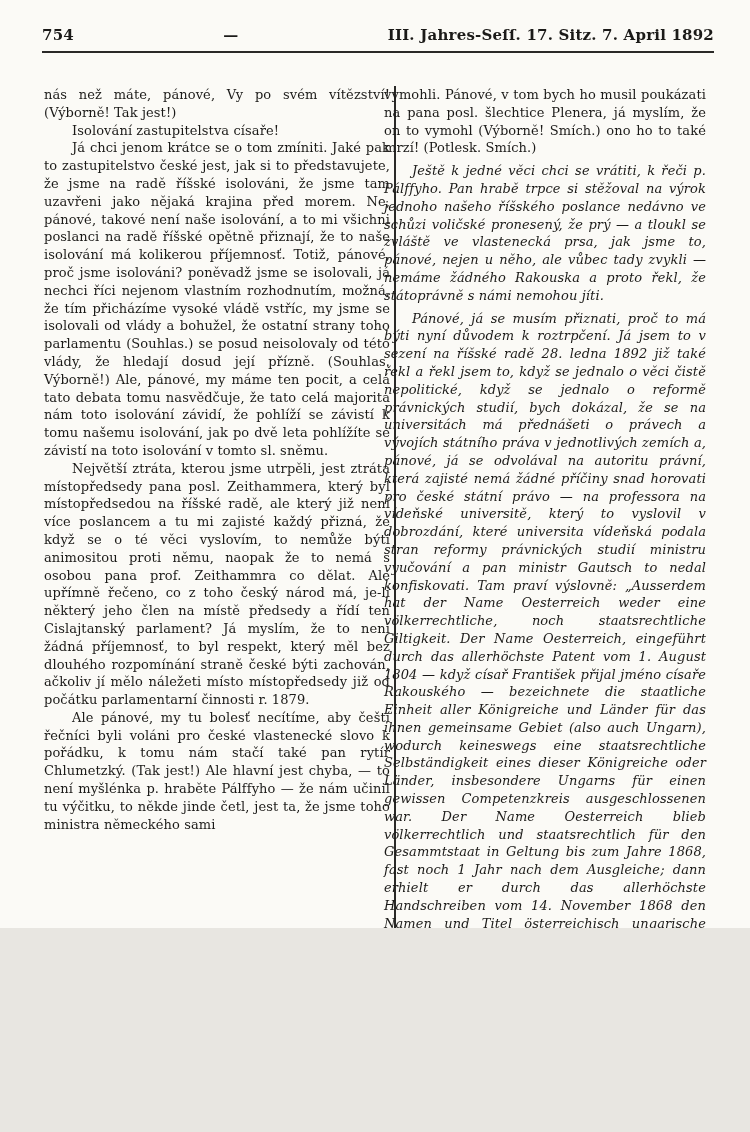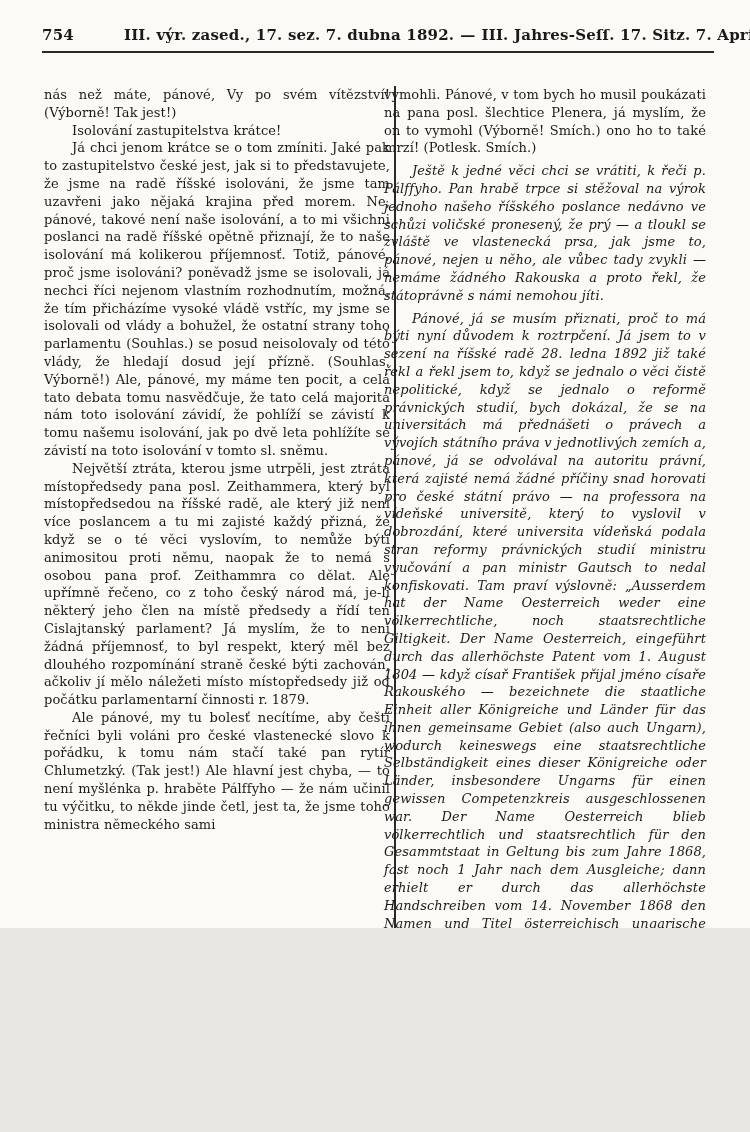--- a/index.html
+++ b/index.html
@@ -60,28 +60,27 @@
     background: #2a2927;
   }
 </style>
 </head>
 <body>
 
 <div class="page">
 
   <div class="header">
     <span class="pgnum">754</span>
-    <span class="cz">III. výr. zased., 17. sez. 7. dubna 1892.</span>
     <span class="sep">—</span>
     <span class="de">III. Jahres-Seſſ. 17. Sitz. 7. April 1892</span>
   </div>
 
   <div class="col col-left">
       <p>nás než máte, pánové, Vy po svém vítězství! (Výborně! Tak jest!)</p>
-      <p class="indent">Isolování zastupitelstva krátce!</p>
+      <p class="indent">Isolování zastupitelstva císaře!</p>
       <p class="indent">Já chci jenom krátce se o tom zmíniti. Jaké pak to zastupitelstvo české jest, jak si to představujete, že jsme na radě říšské isolováni, že jsme tam uzavřeni jako nějaká krajina před morem. Ne, pánové, takové není naše isolování, a to mi všichni poslanci na radě říšské opětně přiznají, že to naše isolování má kolikerou příjemnosť. Totiž, pánové, proč jsme isolováni? poněvadž jsme se isolovali, já nechci říci nejenom vlastním rozhodnutím, možná, že tím přicházíme vysoké vládě vstříc, my jsme se isolovali od vlády a bohužel, že ostatní strany toho parlamentu (Souhlas.) se posud neisolovaly od této vlády, že hledají dosud její přízně. (Souhlas. Výborně!) Ale, pánové, my máme ten pocit, a celá tato debata tomu nasvědčuje, že tato celá majorita nám toto isolování závidí, že pohlíží se závistí k tomu našemu isolování, jak po dvě leta pohlížíte se závistí na toto isolování v tomto sl. sněmu.</p>
       <p class="indent">Největší ztráta, kterou jsme utrpěli, jest ztráta místopředsedy pana posl. Zeithammera, který byl místopředsedou na říšské radě, ale který již není více poslancem a tu mi zajisté každý přizná, že když se o té věci vyslovím, to nemůže býti animositou proti němu, naopak že to nemá s osobou pana prof. Zeithammra co dělat. Ale upřímně řečeno, co z toho český národ má, je-li některý jeho člen na místě předsedy a řídí ten Cislajtanský parlament? Já myslím, že to není žádná příjemnosť, to byl respekt, který měl bez dlouhého rozpomínání straně české býti zachován, ačkoliv jí mělo náležeti místo místopředsedy již od počátku parlamentarní činnosti r. 1879.</p>
       <p class="indent">Ale pánové, my tu bolesť necítíme, aby čeští řečníci byli voláni pro české vlastenecké slovo k pořádku, k tomu nám stačí také pan rytíř Chlumetzký. (Tak jest!) Ale hlavní jest chyba, — to není myšlénka p. hraběte Pálffyho — že nám učinil tu výčitku, to někde jinde četl, jest ta, že jsme toho ministra německého sami</p>
     </div>
 
   <div class="divider"></div>
 
   <div class="col col-right">
       <p>vymohli. Pánové, v tom bych ho musil poukázati na pana posl. šlechtice Plenera, já myslím, že on to vymohl (Výborně! Smích.) ono ho to také mrzí! (Potlesk. Smích.)</p>
       <p class="indent">Ještě k jedné věci chci se vrátiti, k řeči p. Pálffyho. Pan hrabě trpce si stěžoval na výrok jednoho našeho říšského poslance nedávno ve schůzi voličské pronesený, že prý — a tloukl se zvláště ve vlastenecká prsa, jak jsme to, pánové, nejen u něho, ale vůbec tady zvykli — nemáme žádného Rakouska a proto řekl, že státoprávně s námi nemohou jíti.</p>

